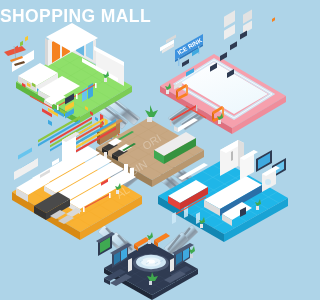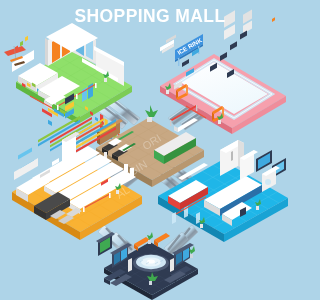--- a/index.html
+++ b/index.html
@@ -6,21 +6,21 @@
   body{
     width:300px;height:300px;overflow:hidden;
     background:#aed4e8;
     font-family:"Liberation Sans", sans-serif;
     position:relative;
   }
   #stage{position:absolute;left:0;top:0;width:300px;height:300px;}
   #stage svg{display:block;}
   .title{
     position:absolute;left:0;top:6px;width:300px;
-    text-align:center;
+    text-align:left;
     color:#ffffff;
     font-weight:bold;
     font-size:17.5px;
     letter-spacing:0.4px;
     font-family:"Liberation Sans", sans-serif;
     pointer-events:none;
     z-index:40;
   }
   .wm{
     position:absolute;

